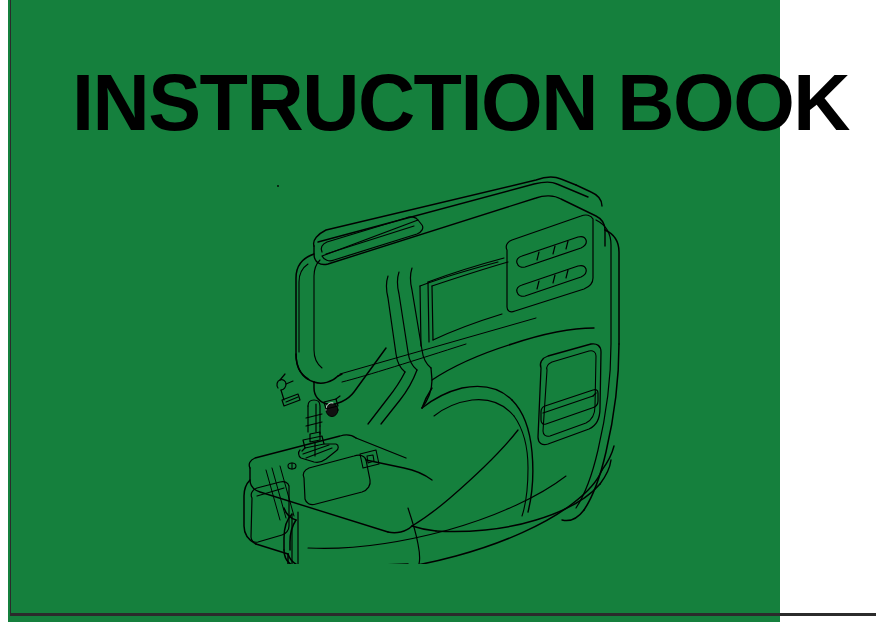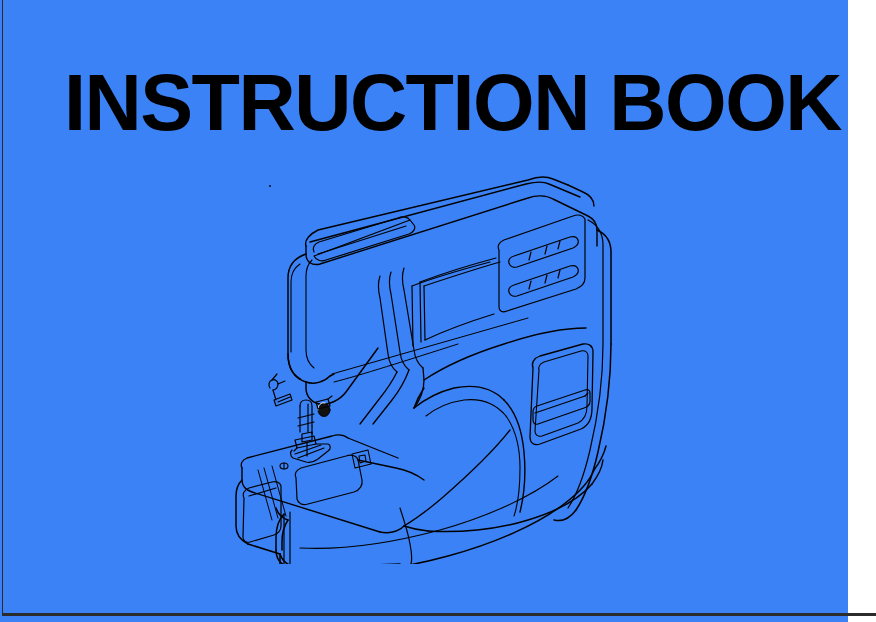--- a/index.html
+++ b/index.html
@@ -10,24 +10,24 @@
   body {
     width: 876px;
     height: 622px;
     overflow: hidden;
     font-family: "Liberation Sans", sans-serif;
     position: relative;
   }
 
   #page {
     position: absolute;
-    left: 0; top: 0;
-    width: 848px;
+    left: 8px; top: 0;
+    width: 772px;
     height: 622px;
-    background: #3b82f6;
+    background: #15803d;
     box-sizing: border-box;
   }
 
   
   .rule-left {
     position: absolute;
     left: 2px;
     top: 0px;
     width: 1px;
     height: 615px;

